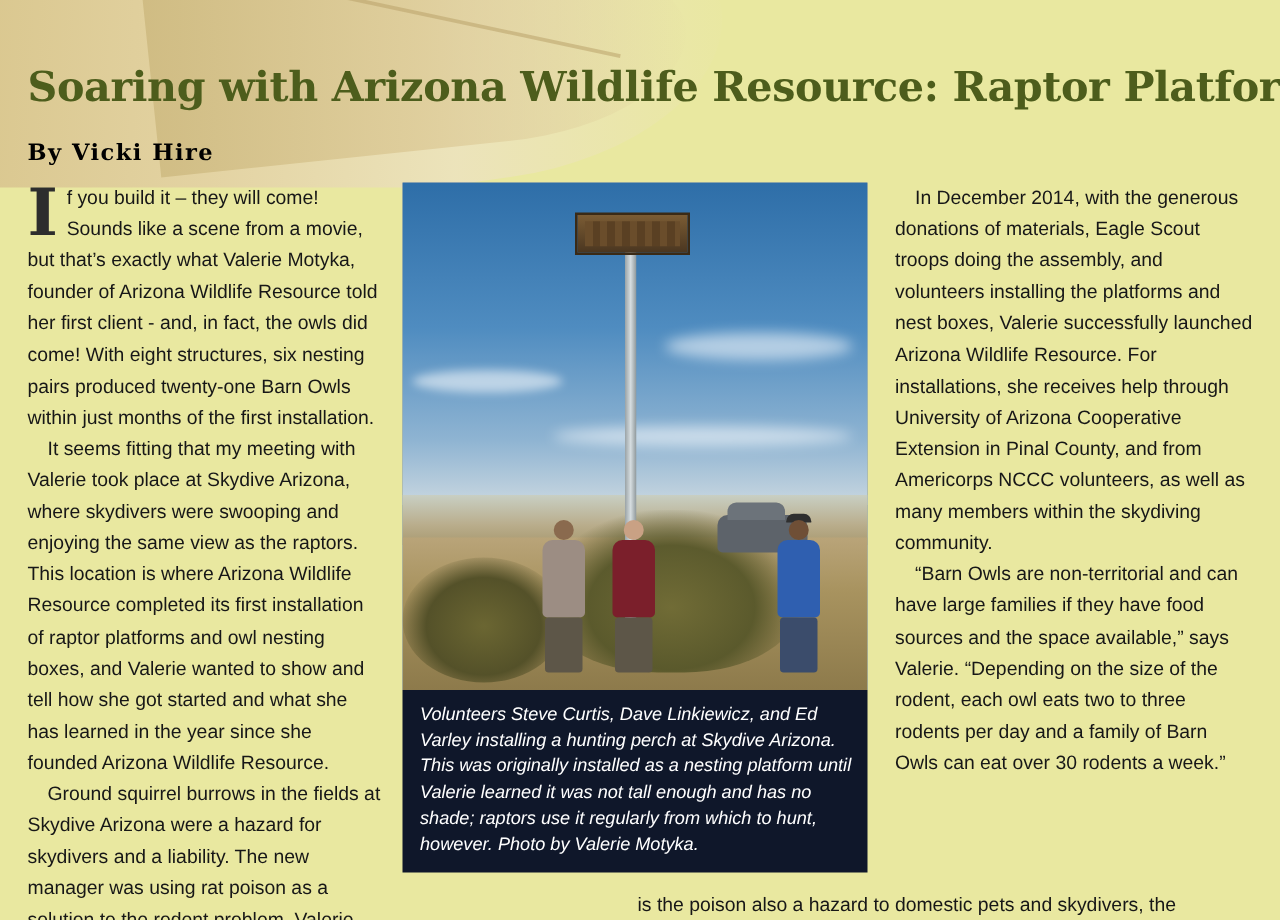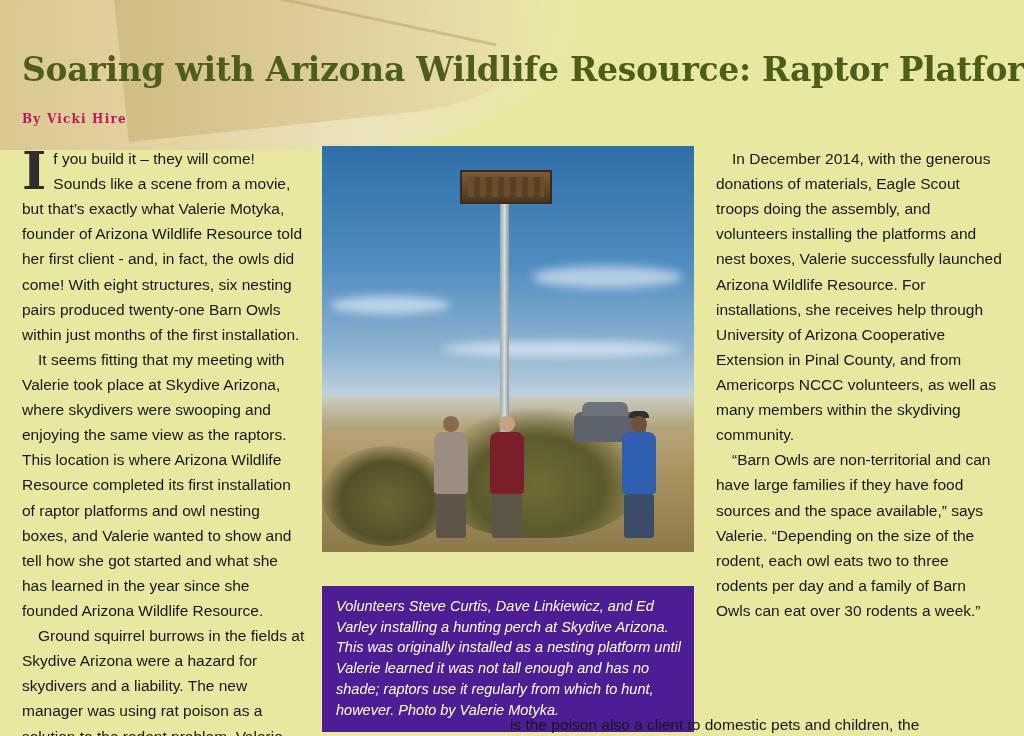--- a/index.html
+++ b/index.html
@@ -70,23 +70,23 @@
     letter-spacing: -0.3px;
     color: #4d5d1c;
     white-space: nowrap;
   }
   .byline {
     position: absolute;
     left: 22px;
     top: 112px;
     font-family: "DejaVu Serif", serif;
     font-weight: bold;
-    font-size: 12px;
+    font-size: 18px;
     letter-spacing: 1.2px;
-    color: #be185d;
+    color: #000000;
   }
 
   
   .col {
     position: absolute;
     top: 146px;
     font-size: 15.5px;
     line-height: 1.62;
     color: #171717;
     text-align: left;
@@ -185,27 +185,26 @@
   .person.p3 { left:300px; }
   .person.p3 .p-body { background:#2f5fb0; }
   .person.p3 .p-head { background:#6f4f36; }
   .person.p3 .p-legs { background:#3b4c6b; }
   .cap-hat { width:20px;height:7px;background:#2f2f2f;border-radius:6px 6px 0 0;margin:0 auto -2px auto; }
 
   .caption {
     width: 372px;
     height: 146px;
     box-sizing: border-box;
-    background: #4c1d95;
+    background: #0f172a;
     color: #ffffff;
     font-style: italic;
     font-size: 14.5px;
     line-height: 1.43;
     padding: 10px 12px 8px 14px;
-    margin-top: 34px;
   }
 
   
   .spill {
     position: absolute;
     left: 510px;
     top: 716px;
     width: 500px;
     font-size: 15.5px;
     color: #171717;
@@ -260,13 +259,13 @@
     </div>
   </div>
   <div class="caption">Volunteers Steve Curtis, Dave Linkiewicz, and Ed Varley installing a hunting perch at Skydive Arizona. This was originally installed as a nesting platform until Valerie learned it was not tall enough and has no shade; raptors use it regularly from which to hunt, however. Photo by Valerie Motyka.</div>
 </div>
 
 <div class="col col-right">
   <p>In December 2014, with the generous donations of materials, Eagle Scout troops doing the assembly, and volunteers installing the platforms and nest boxes, Valerie successfully launched Arizona Wildlife Resource. For installations, she receives help through University of Arizona Cooperative Extension in Pinal County, and from Americorps NCCC volunteers, as well as many members within the skydiving community.</p>
   <p>“Barn Owls are non-territorial and can have large families if they have food sources and the space available,” says Valerie. “Depending on the size of the rodent, each owl eats two to three rodents per day and a family of Barn Owls can eat over 30 rodents a week.”</p>
 </div>
 
-<div class="spill">is the poison also a client to domestic pets and children, the</div>
+<div class="spill">is the poison also a hazard to domestic pets and skydivers, the</div>
 
 </body></html>

